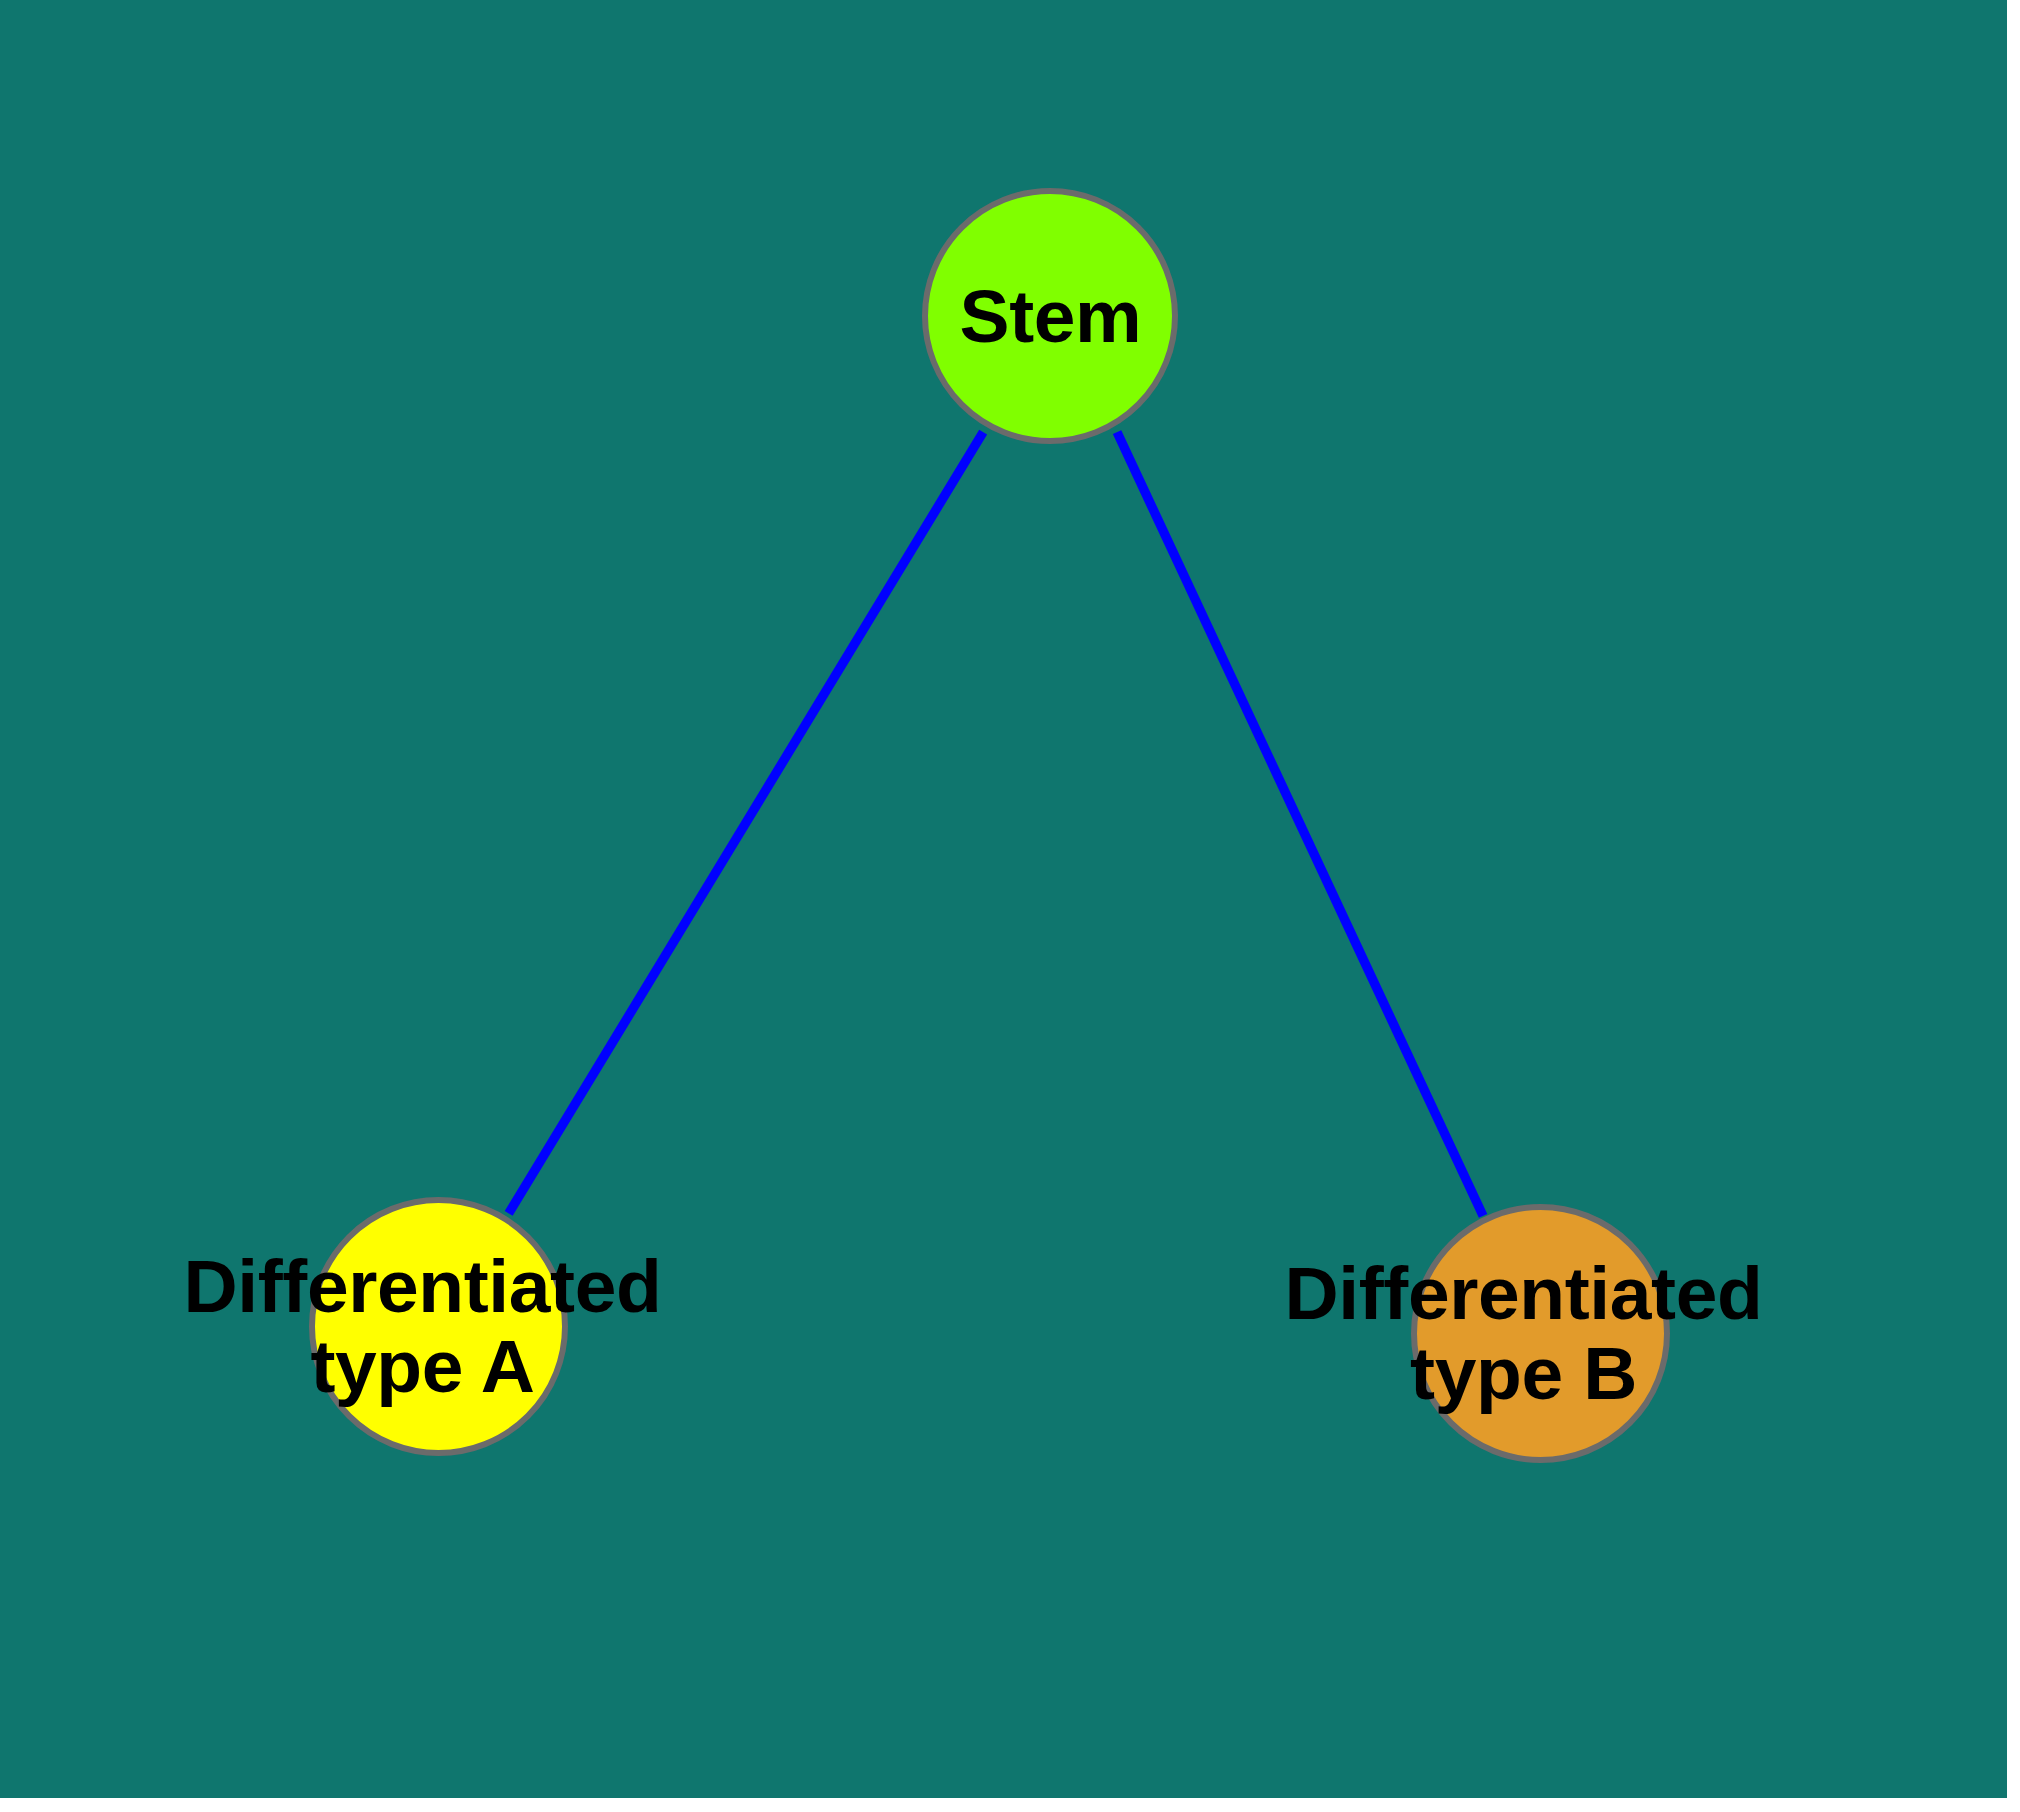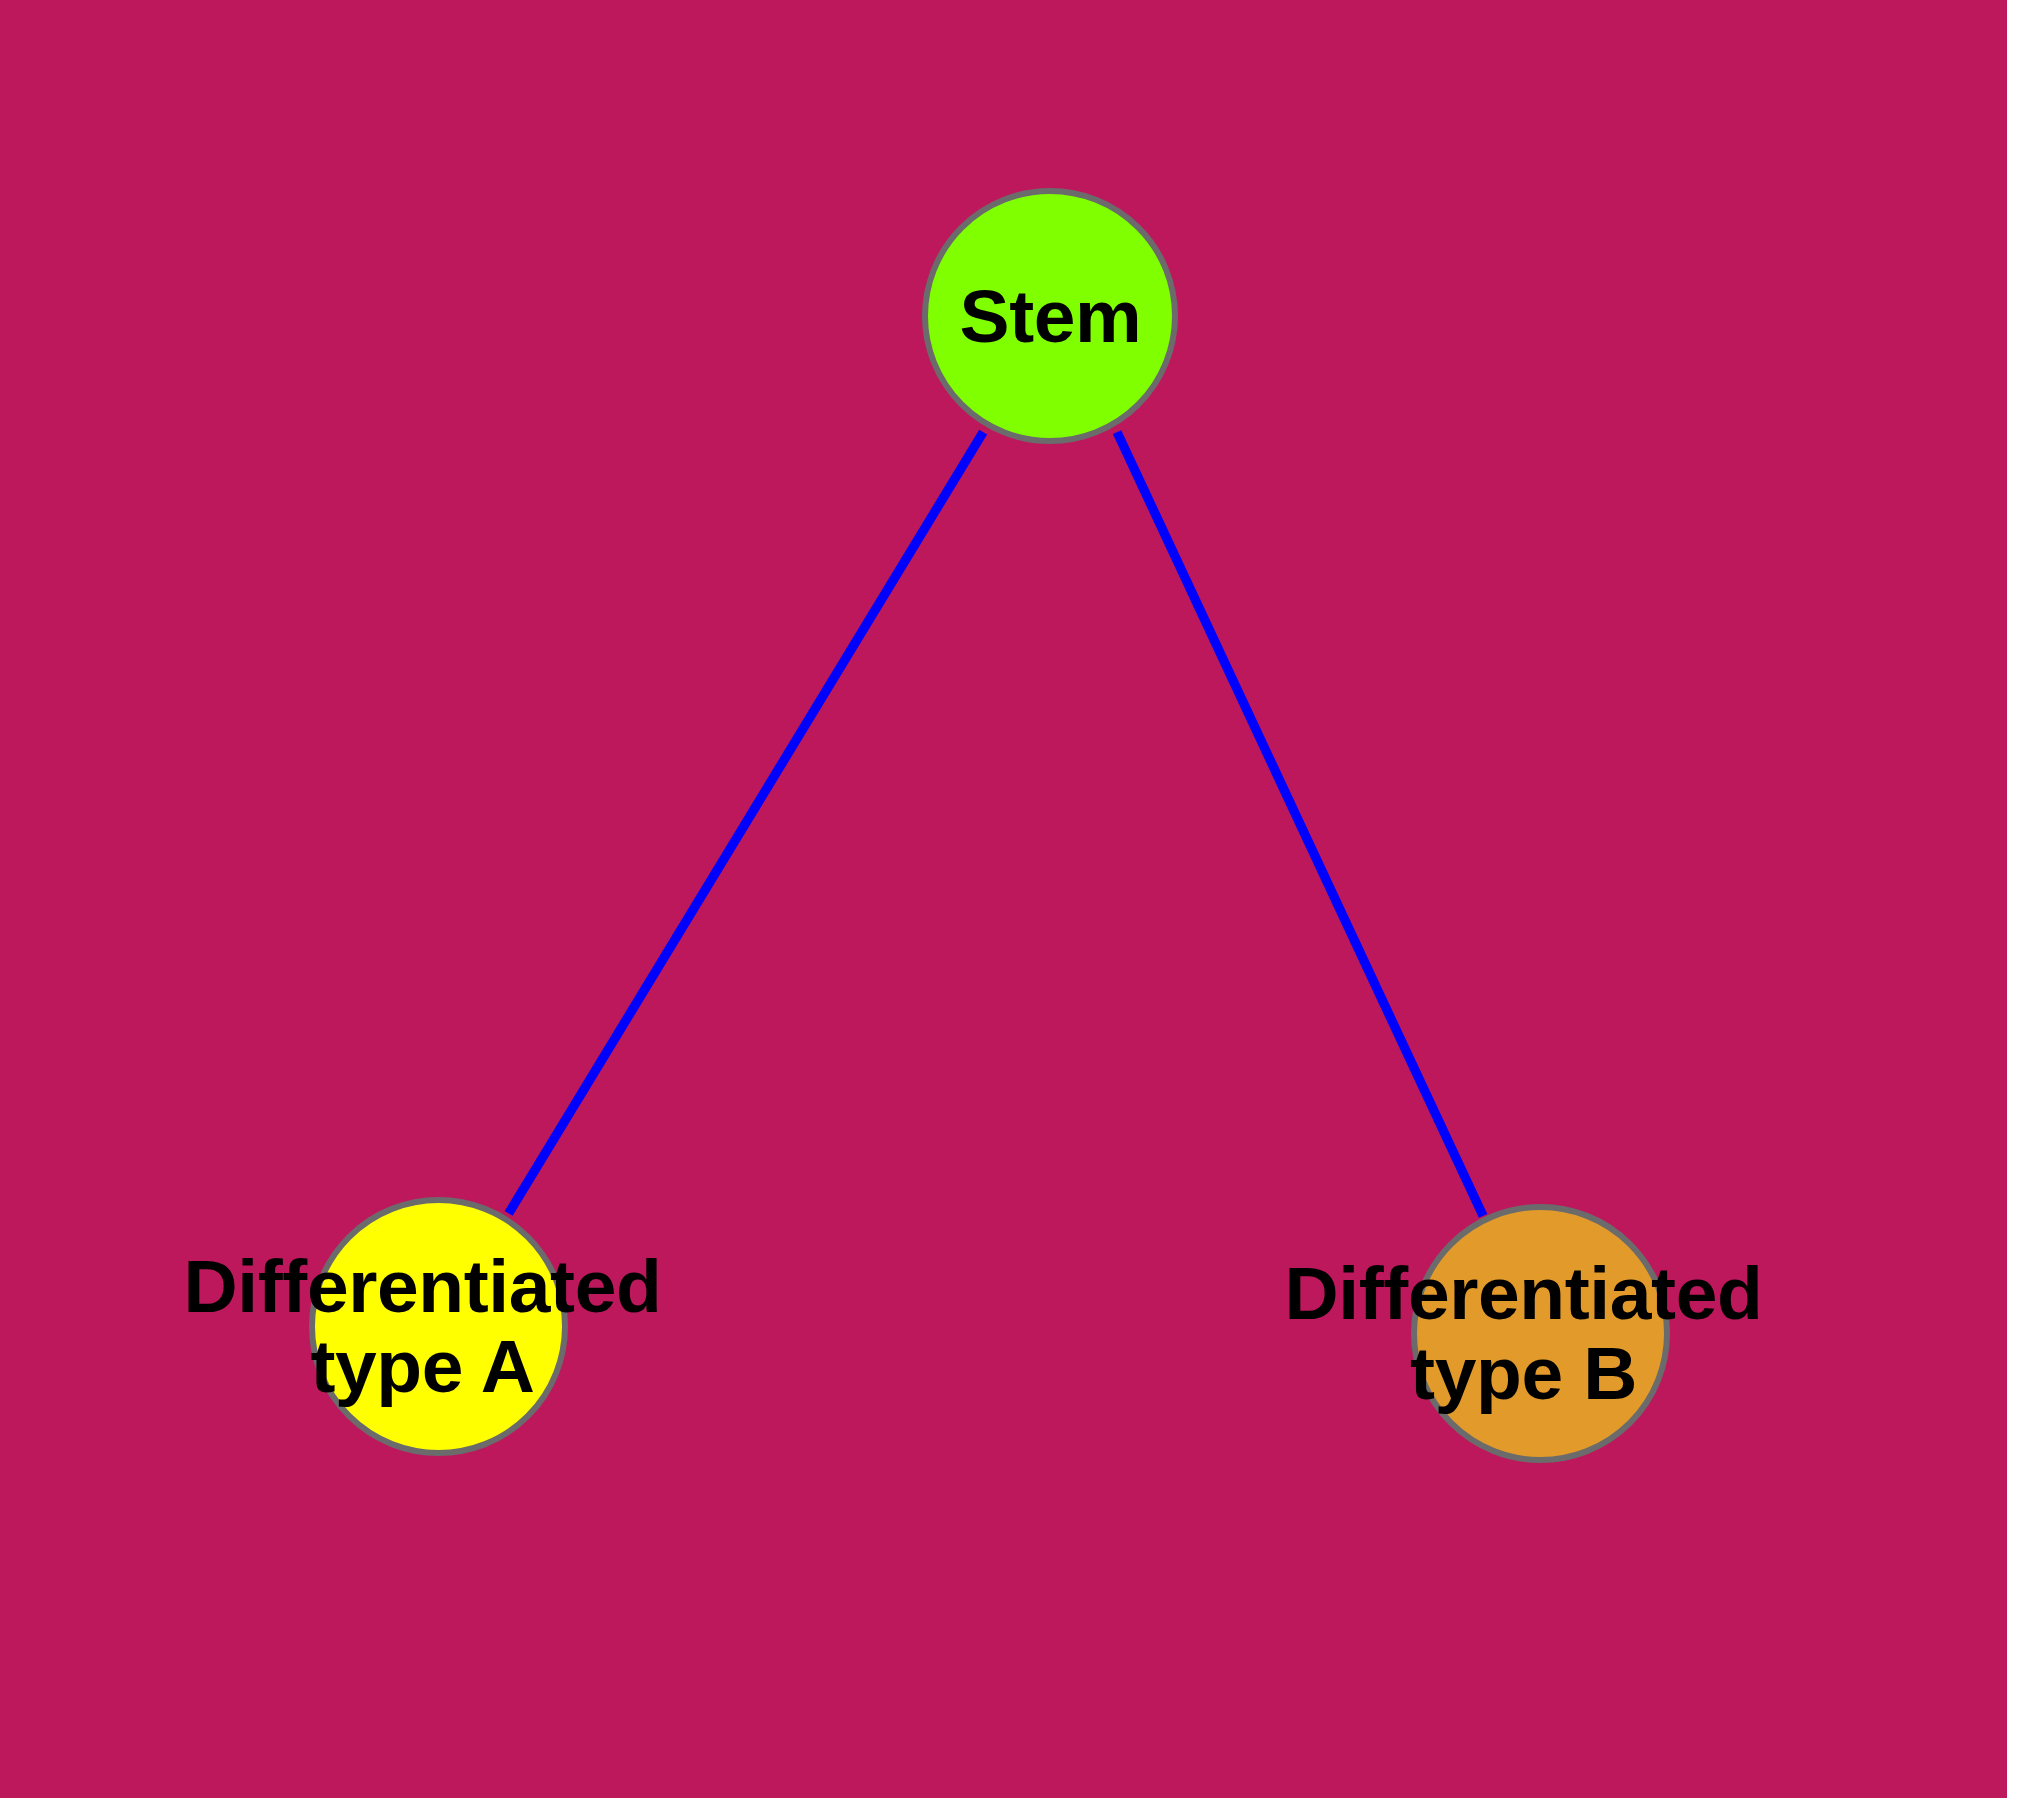--- a/index.html
+++ b/index.html
@@ -44,21 +44,21 @@
     text-align: center;
     white-space: pre;
     line-height: 1.06;
     letter-spacing: -0.4px;
     pointer-events: none;
   }
 </style>
 </head>
 <body>
 
-<div id="graph-canvas" style="width: 2007px; height: 1798px; background: #be185d;">
+<div id="graph-canvas" style="width: 2007px; height: 1798px; background: #0f766e;">
 
   <svg id="edge-layer" viewBox="0 0 2368 2122">
     <line id="edge-0" x1="1160" y1="510" x2="600" y2="1432" stroke="#0000ff" stroke-width="11" stroke-linecap="butt"></line>
     <line id="edge-1" x1="1318" y1="510" x2="1750" y2="1435" stroke="#0000ff" stroke-width="11" stroke-linecap="butt"></line>
   </svg>
 
   <div id="node-0" class="graph-node" style="left: 922px; top: 188px; width: 256px; height: 256px; background: rgb(128, 255, 0); border-color: rgb(107, 107, 107);"></div>
   <div id="node-1" class="graph-node" style="left: 309px; top: 1197px; width: 259px; height: 259px; background: rgb(255, 255, 0); border-color: rgb(107, 107, 107);"></div>
   <div id="node-2" class="graph-node" style="left: 1411px; top: 1204px; width: 259px; height: 259px; background: rgb(226, 155, 43); border-color: rgb(107, 107, 107);"></div>
 

